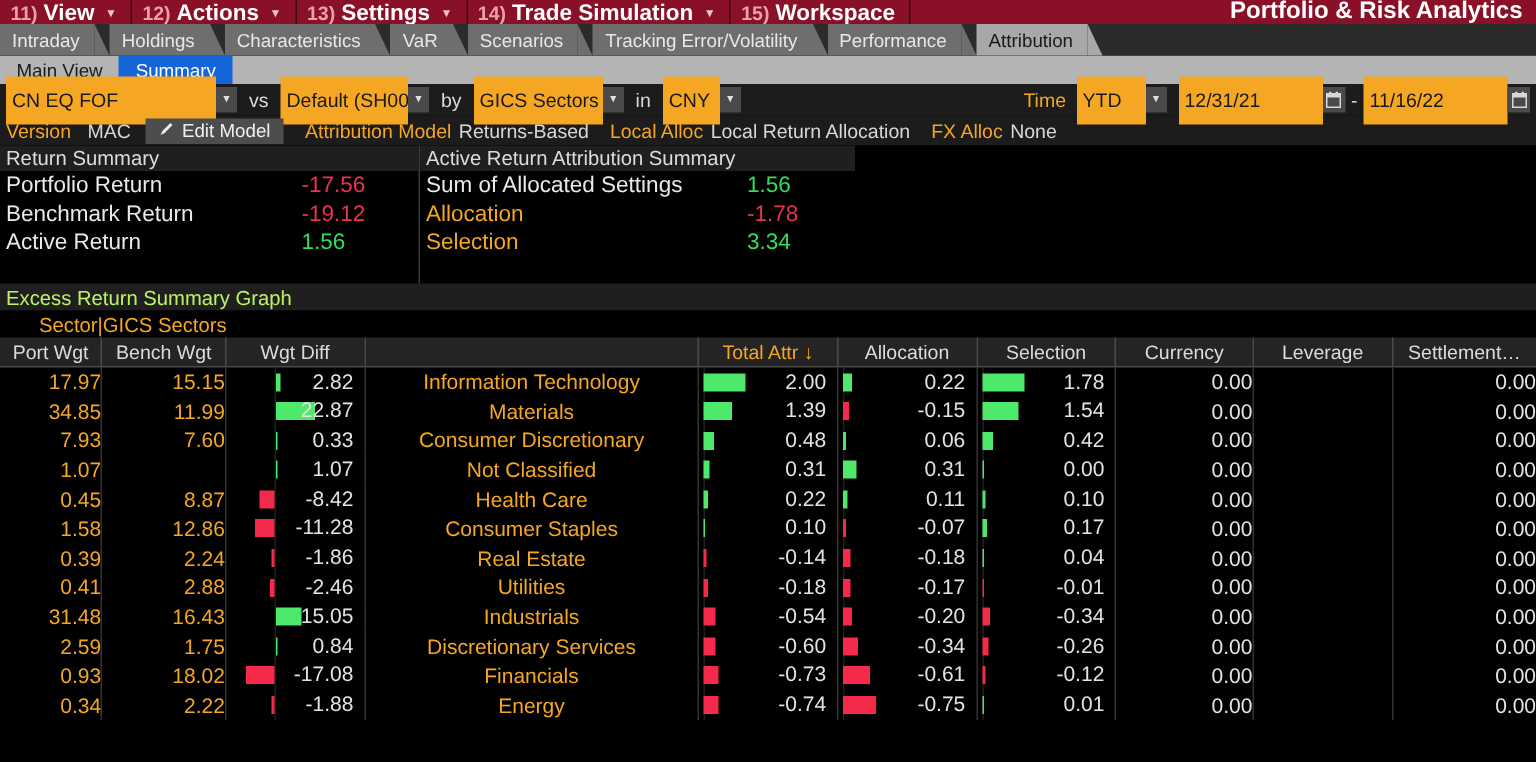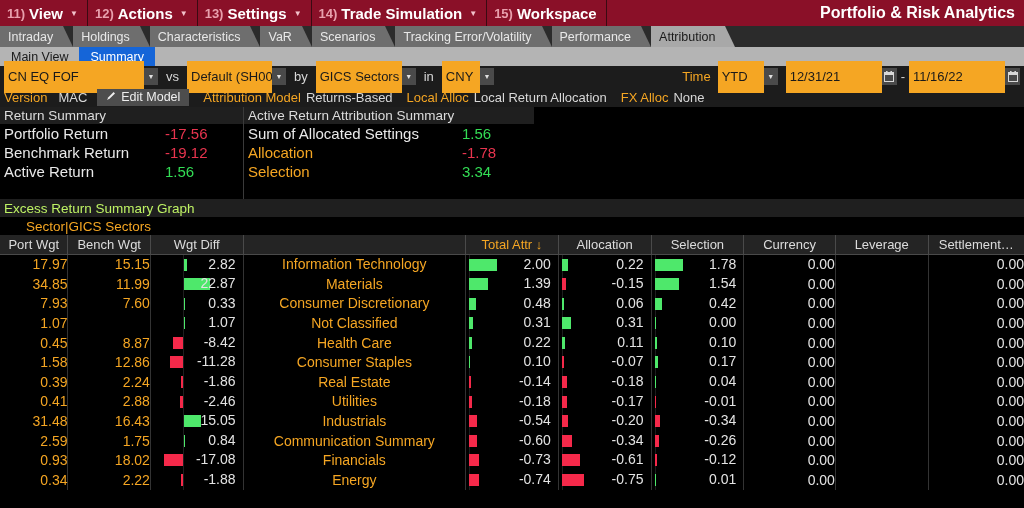--- a/index.html
+++ b/index.html
@@ -4,21 +4,21 @@
 <style>
   * { box-sizing: border-box; margin: 0; padding: 0; }
   html, body {
     width: 1024px; height: 508px;
     background: #000;
     font-family: "Liberation Sans", sans-serif;
     overflow: hidden;
   }
   
   .menubar {
-    height: 26px; background: #8a1028; display: flex; align-items: stretch;
+    height: 16px; background: #8a1028; display: flex; align-items: stretch;
     position: relative;
   }
   .menu-item {
     display: flex; align-items: center; padding: 0 9px 0 7px;
     border-right: 1px solid #3a0a12; color: #ffffff;
     font-size: 15px; font-weight: bold; white-space: nowrap;
   }
   .menu-num { color: #e8a0ad; font-weight: bold; font-size: 13px; margin-right: 4px; }
   .menu-caret { margin-left: 7px; font-size: 8px; color: #f3c2cb; }
   .menubar-title {
@@ -86,21 +86,21 @@
   .panel-hd {
     background: #1f1f1f; color: #dcdcdc; font-size: 13.5px;
     height: 17px; display: flex; align-items: center; padding-left: 4px;
   }
   .srow {
     display: flex; height: 19px; align-items: center;
     font-size: 15px; padding-left: 4px;
   }
   .srow .lbl { flex: 1; white-space: nowrap; }
   .srow .val { text-align: left; padding-right: 6px; }
-  .p1 { width: 244px; border-right: 1px solid #3a3a3a; }
+  .p1 { width: 280px; border-right: 1px solid #3a3a3a; }
   .p1 .val { width: 78px; }
   .p2 { width: 290px; }
   .p2 .val { width: 72px; }
   .c-white { color: #e9e9e9; } .c-amber { color: #f5a623; }
   .c-green { color: #33dd55; } .c-red { color: #e8344e; }
   
   .graph-hd {
     background: #1f1f1f; color: #bef264; font-size: 13.5px;
     height: 18px; display: flex; align-items: center; padding-left: 4px;
   }
@@ -651,21 +651,21 @@
       <tr>
         <td class="num">2.59</td>
         <td class="num">1.75</td>
         <td>
           <div class="barcell">
             <div class="axis" style="left: 32px;"></div>
             <div class="bar g" style="left: 33px; width: 1px;"></div>
             <span class="v">0.84</span>
           </div>
         </td>
-        <td class="sector">Communication Summary</td>
+        <td class="sector">Discretionary Services</td>
         <td>
           <div class="barcell">
             <div class="axis" style="left: 3px;"></div>
             <div class="bar r" style="left: 3px; width: 8px;"></div>
             <span class="v">-0.60</span>
           </div>
         </td>
         <td>
           <div class="barcell">
             <div class="axis" style="left: 3px;"></div>

